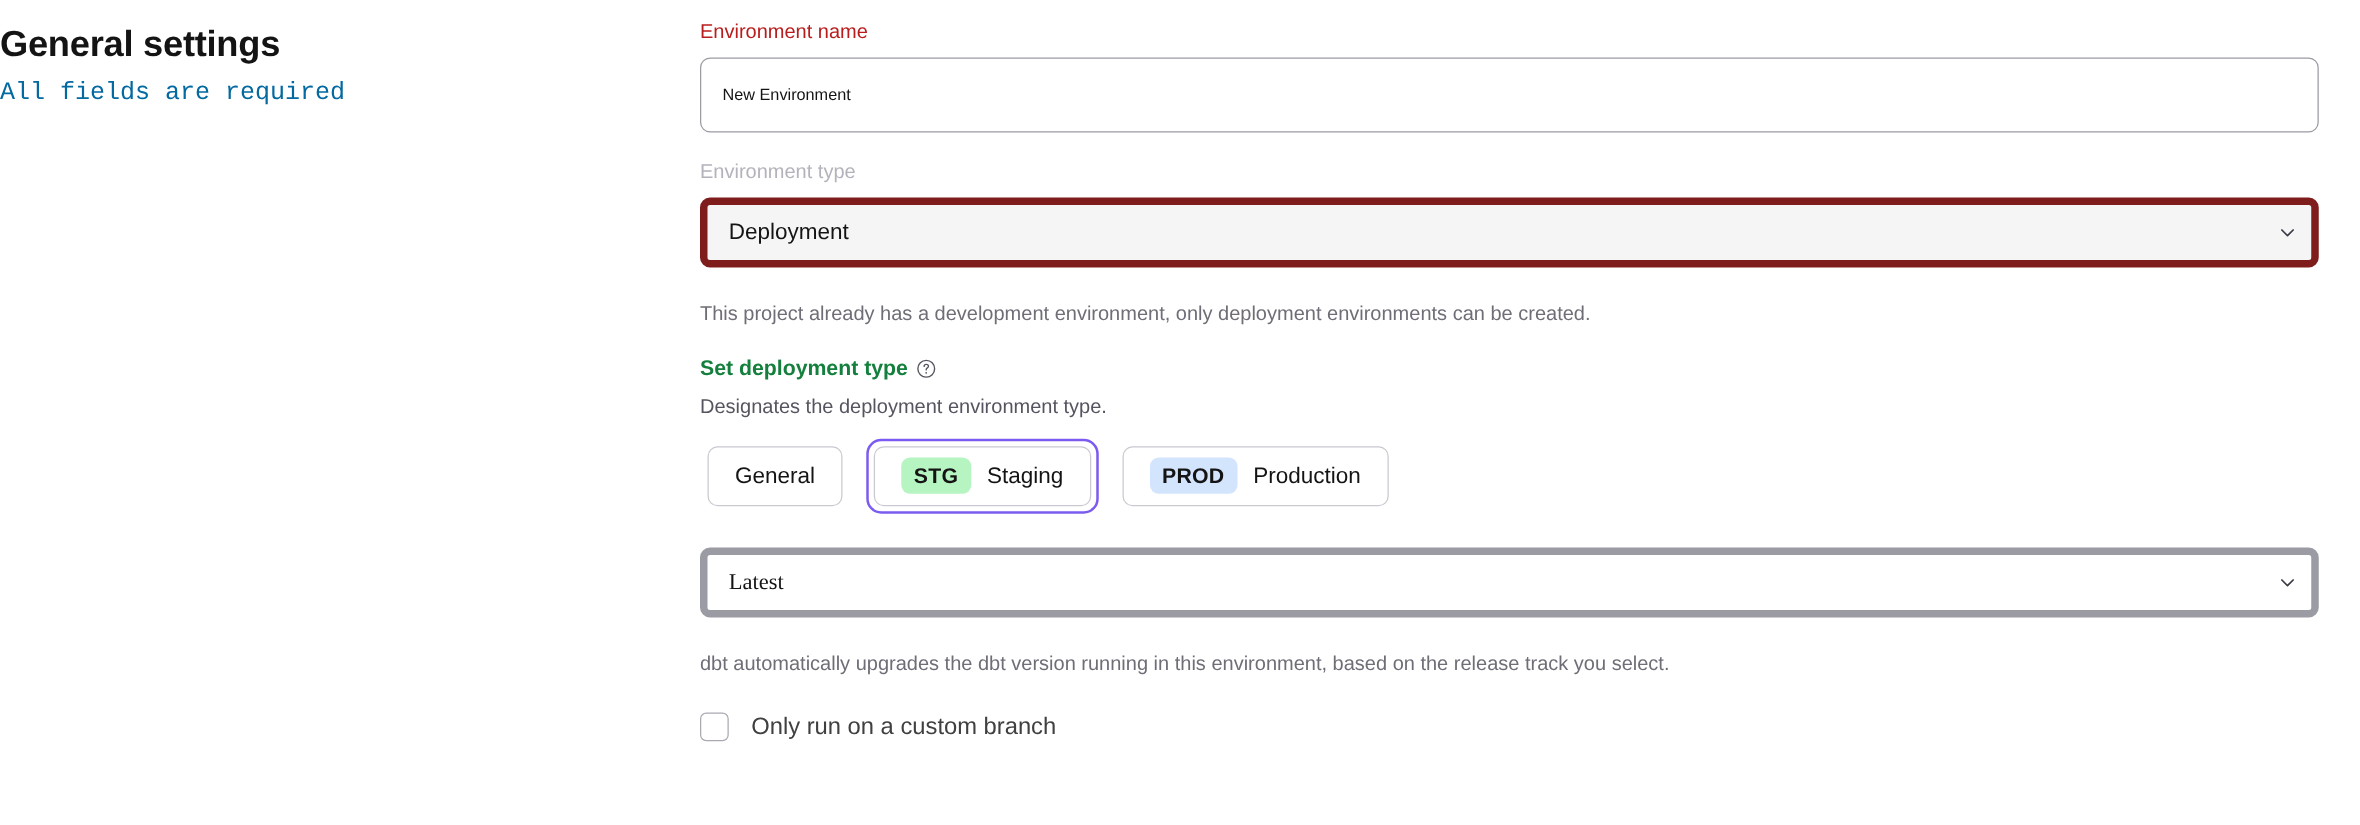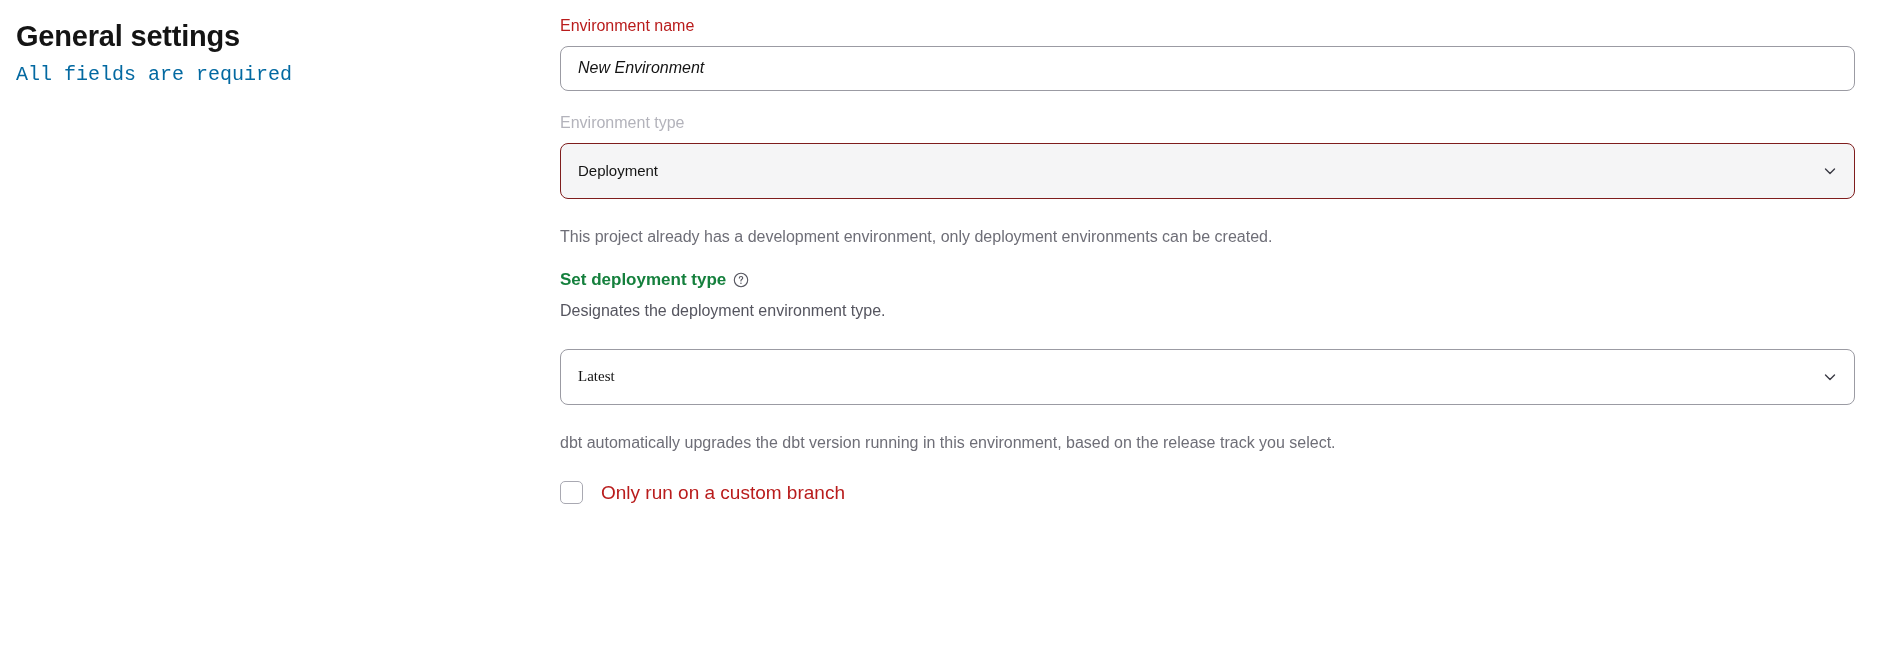--- a/index.html
+++ b/index.html
@@ -22,21 +22,20 @@
     width: 1888px;
     height: 660px;
     display: flex;
     padding-top: 14px;
   }
 
   
   .left-col {
     width: 560px;
     flex: 0 0 560px;
-    padding-left: 16px;
     padding-top: 4px;
   }
   .page-title {
     font-size: 29px;
     font-weight: 700;
     line-height: 1.25;
     color: #141414;
     letter-spacing: -0.2px;
     margin: 0;
   }
@@ -83,47 +82,46 @@
     justify-content: center;
     width: 16px;
     height: 16px;
     flex: 0 0 16px;
     cursor: pointer;
   }
   .help-icon svg { display: block; }
 
   .text-input {
     width: 100%;
-    height: 45px;
+    height: 60px;
     border: 1px solid #9b9ba3;
     border-radius: 8px;
     background: #ffffff;
     font-family: "Liberation Sans", sans-serif;
-    font-size: 16px;
+    font-size: 13px;
     color: #141414;
     padding: 0 17px;
     outline: none;
-    font-style: italic;
   }
   .text-input::placeholder { color: #9b9ba3; }
 
   .select-wrap {
     position: relative;
     width: 100%;
   }
   .select-box {
     width: 100%;
     height: 56px;
-    border: 1px solid #7f1d1d;
+    border: 6px solid #7f1d1d;
     border-radius: 8px;
     background: #f5f5f6;
     display: flex;
     align-items: center;
     padding: 0 17px;
-    font-size: 15px;
+    font-size: 18px;
     color: #141414;
     cursor: default;
   }
   .select-box.enabled {
     background: #ffffff;
     border-color: #9b9ba3;
     cursor: pointer;
     font-family: Liberation Serif, serif;
   }
   .chevron {
@@ -211,21 +209,21 @@
     width: 23px;
     height: 23px;
     flex: 0 0 23px;
     border: 1px solid #a9a9b2;
     border-radius: 5px;
     background: #ffffff;
     cursor: pointer;
   }
   .checkbox-label {
     font-size: 19px;
-    color: #b91c1c;
+    color: #404040;
     cursor: pointer;
     line-height: 1.2;
   }
 
   .gap-lg { height: 22px; }
   .gap-md { height: 16px; }
 </style>
 </head>
 <body>
 
@@ -266,20 +264,43 @@
         <span class="help-icon">
           <svg width="16" height="16" viewBox="0 0 16 16" fill="none">
             <circle cx="8" cy="8" r="6.7" stroke="#55555f" stroke-width="1.1"></circle>
             <path d="M6.3 6.1c0-1 .8-1.65 1.75-1.65.95 0 1.7.6 1.7 1.5 0 .8-.45 1.15-1.1 1.55-.5.32-.7.6-.7 1.15v.25" stroke="#55555f" stroke-width="1.1" stroke-linecap="round" fill="none"></path>
             <circle cx="7.95" cy="11.25" r="0.72" fill="#55555f"></circle>
           </svg>
         </span>
       </div>
       <div class="sub-desc">Designates the deployment environment type.</div>
 
+      <div class="segment-row">
+
+        <div class="segment-wrap">
+          <button class="segment-btn">
+            <span>General</span>
+          </button>
+        </div>
+
+        <div class="segment-wrap selected">
+          <button class="segment-btn">
+            <span class="badge badge-stg">STG</span>
+            <span>Staging</span>
+          </button>
+        </div>
+
+        <div class="segment-wrap">
+          <button class="segment-btn">
+            <span class="badge badge-prod">PROD</span>
+            <span>Production</span>
+          </button>
+        </div>
+
+      </div>
     </div>
 
     <div class="gap-md"></div>
 
     <div class="field-block">
       <div style="height:11px"></div>
       <div class="select-wrap">
         <div class="select-box enabled">Latest</div>
         <span class="chevron">
           <svg width="16" height="16" viewBox="0 0 16 16" fill="none">

